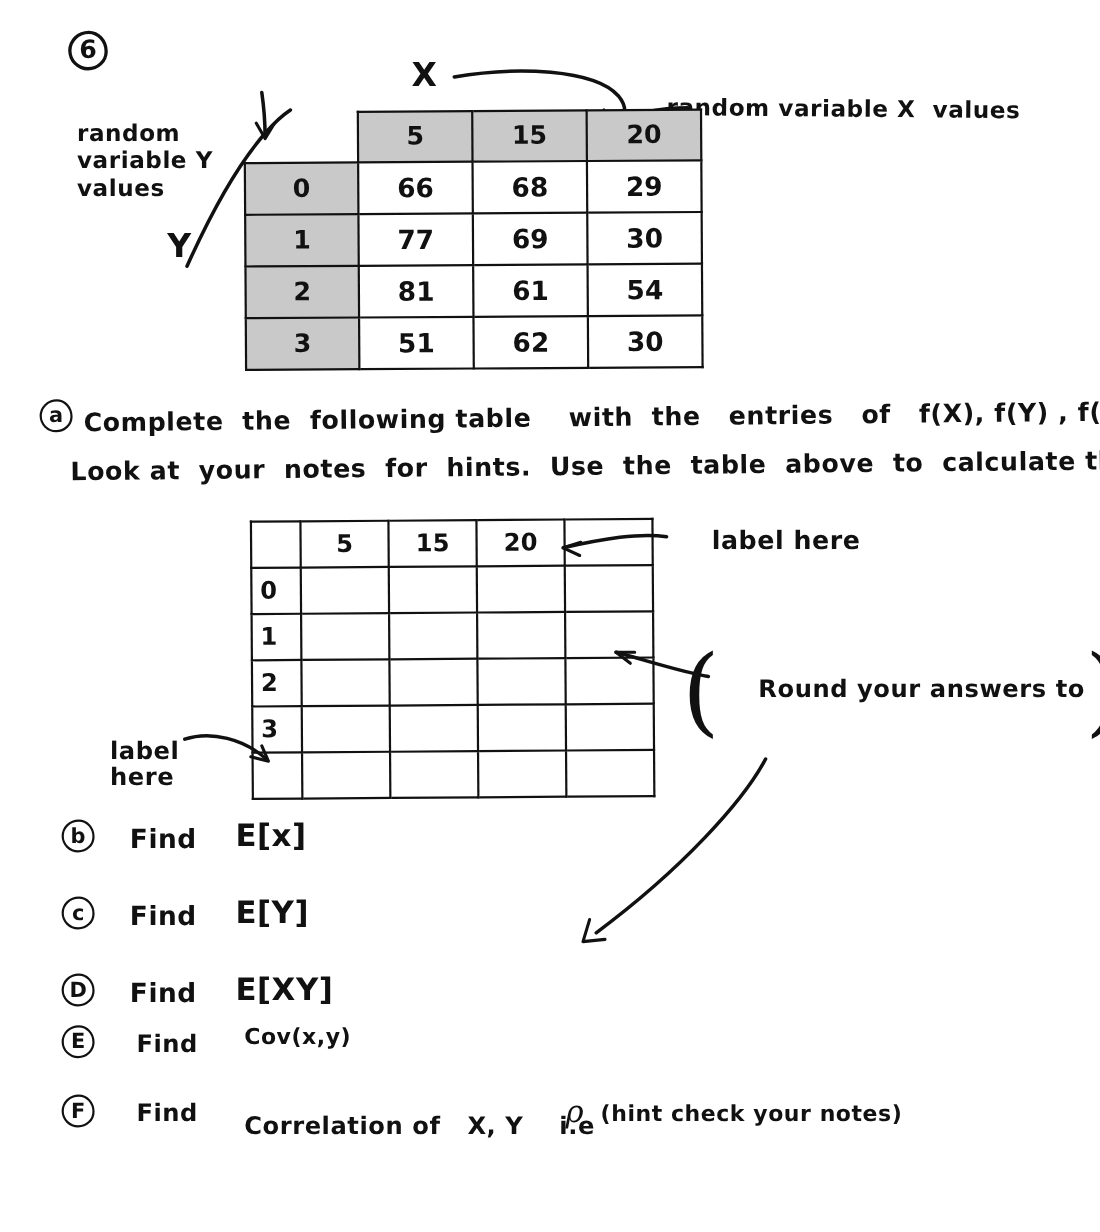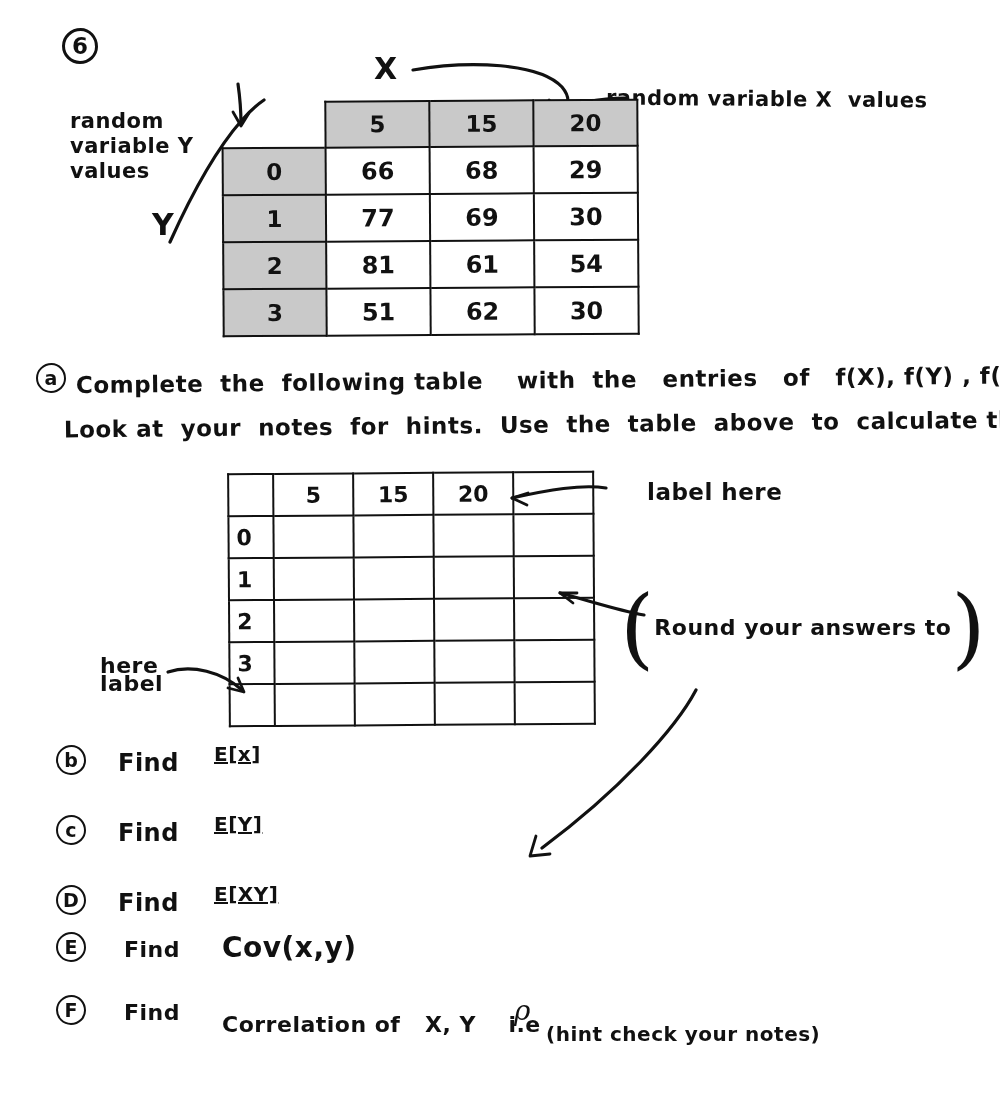--- a/index.html
+++ b/index.html
@@ -33,22 +33,22 @@
     line-height: 1.25;
   }
   .hand.sk { transform: rotate(-0.6deg); }
   .hand.sk2 { transform: rotate(0.5deg); }
 
   .t-20 { font-size: 20px; }
   .t-21 { font-size: 21px; }
   .t-22 { font-size: 22px; }
   .t-23 { font-size: 23px; }
   .t-24 { font-size: 24px; }
-  .t-26 { font-size: 28px; }
-  .t-28 { font-size: 20px; text-decoration: underline; }
+  .t-26 { font-size: 20px; }
+  .t-28 { font-size: 28px; }
   .t-30 { font-size: 30px; }
 
   
   .circled {
     display: inline-flex;
     align-items: center;
     justify-content: center;
     width: 30px;
     height: 30px;
     border: 2.5px solid #111;
@@ -97,21 +97,21 @@
   svg.ink .thin { stroke-width: 2.8; }
 
   .paren {
     font-family: "DejaVu Serif", serif;
     font-size: 88px;
     line-height: 1;
     color: #111;
     font-weight: 400;
   }
   .note-box { display: flex; align-items: center; }
-  .note-lines { display: flex; flex-direction: row; gap: 0; }
+  .note-lines { display: flex; flex-direction: row; gap: 0; margin-left: 35px; }
   .rho { font-family: "DejaVu Serif", serif; font-style: italic; font-size: 28px; }
 </style>
 </head>
 <body>
 
 <div class="sheet">
 
   <div class="abs" style="left:62px; top:28px;">
     <span class="circled big">6</span>
   </div>
@@ -236,21 +236,21 @@
     </table>
   </div>
 
   <svg class="ink" style="left:500px; top:478px; width:110px; height:34px;" viewBox="0 0 110 34">
     <path d="M106 10 C 82 6, 48 12, 12 20"></path>
     <path class="thin" d="M12 20 L 28 15 M12 20 L 27 27"></path>
   </svg>
   <div class="abs hand t-23" style="left:616px; top:478px;margin-left:31px;">label here</div>
 
   <div class="abs hand t-22" style="left:100px; top:670px;">label</div>
-  <div class="abs hand t-22" style="left:100px; top:652px;">here</div>
+  <div class="abs hand t-22" style="left:100px; top:694px;">here</div>
   <svg class="ink" style="left:166px; top:658px; width:100px; height:46px;" viewBox="0 0 100 46">
     <path d="M2 14 C 26 6, 56 14, 76 32"></path>
     <path class="thin" d="M78 34 L 62 30 M78 34 L 72 20"></path>
   </svg>
 
   <svg class="ink" style="left:548px; top:585px; width:100px; height:36px;" viewBox="0 0 100 36">
     <path d="M96 30 C 72 26, 42 16, 12 8"></path>
     <path class="thin" d="M12 8 L 29 8 M12 8 L 25 18"></path>
   </svg>
 
@@ -290,15 +290,15 @@
   </div>
   <div class="abs hand t-22" style="left:124px; top:936px;">Find</div>
   <div class="abs hand t-26" style="left:222px; top:930px;">Cov(x,y)</div>
 
   <div class="abs" style="left:56px; top:995px;">
     <span class="circled">F</span>
   </div>
   <div class="abs hand t-22" style="left:124px; top:999px;">Find</div>
   <div class="abs hand t-22" style="left:222px; top:999px;margin-top:12px;">Correlation of   X, Y    i.e</div>
   <div class="abs rho" style="left:514px; top:994px;">ρ</div>
-  <div class="abs hand t-20" style="left:546px; top:1000px;margin-top:22px;">(hint check your notes)</div>
+  <div class="abs hand t-20" style="left:546px; top:1000px;">(hint check your notes)</div>
 
 </div>
 
 </body></html>

